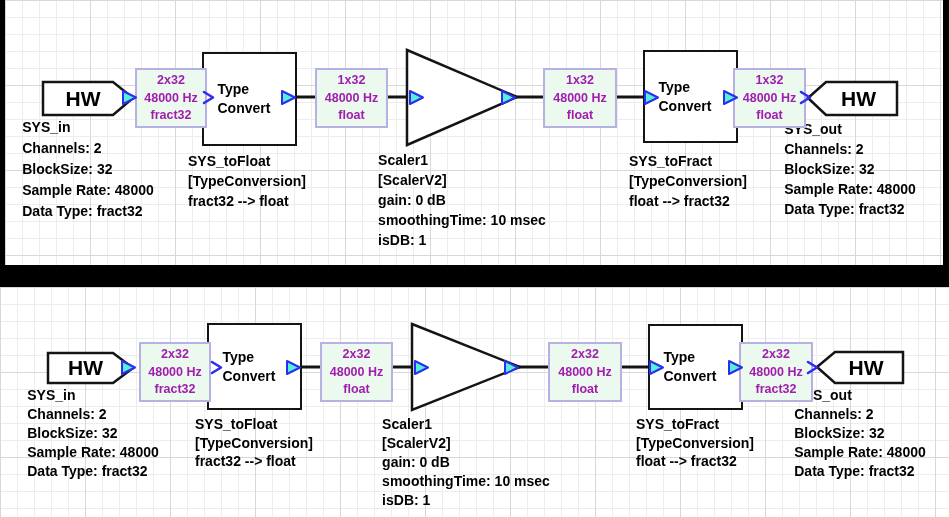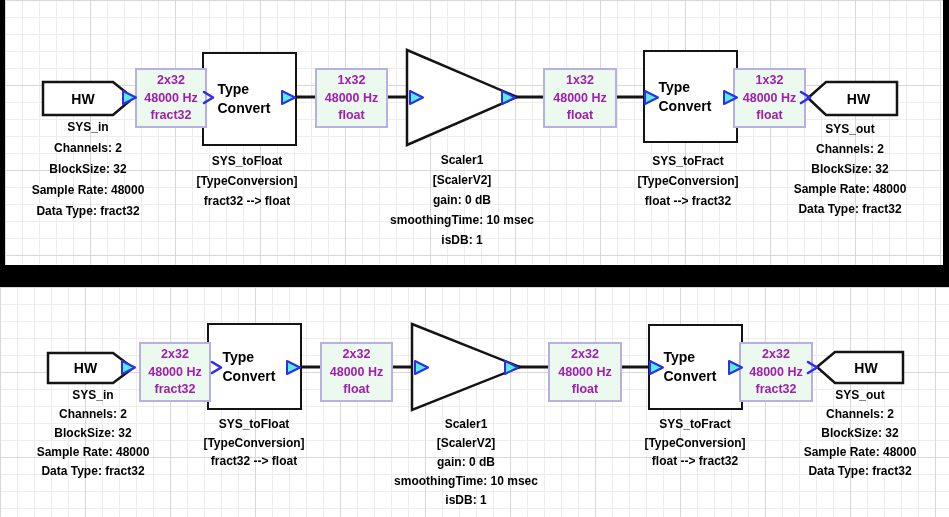--- a/index.html
+++ b/index.html
@@ -56,31 +56,31 @@
     font-size: 14px;
     font-weight: bold;
     line-height: 19px;
     color: #000;
   }
   .hw-label {
     position: absolute;
     display: flex;
     align-items: center;
     justify-content: center;
-    font-size: 14px;
+    font-size: 21px;
     font-weight: bold;
     color: #000;
     z-index: 2;
   }
   .annotation {
     position: absolute;
     transform: translateX(-50%);
-    text-align: center;
+    text-align: left;
     white-space: nowrap;
-    font-size: 12px;
+    font-size: 14px;
     font-weight: bold;
     color: #000;
     z-index: 2;
   }
   .lh21 { line-height: 21px; }
   .lh20 { line-height: 20px; }
   .lh19 { line-height: 19px; }
   .lh18 { line-height: 18.5px; }
 </style>
 </head>

